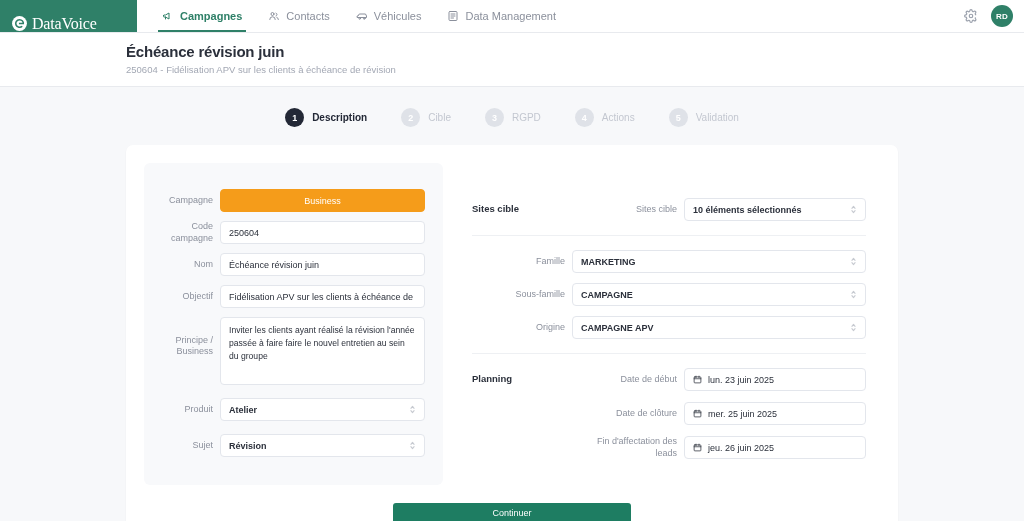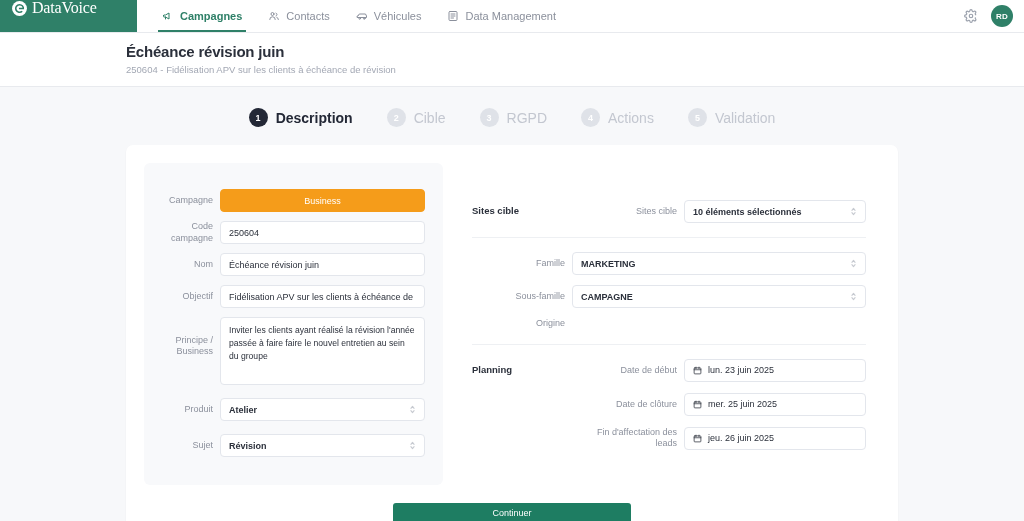--- a/index.html
+++ b/index.html
@@ -17,21 +17,21 @@
     background: #ffffff;
     display: flex;
     align-items: stretch;
     border-bottom: 1px solid #e8eaee;
     position: relative;
   }
   .logo {
     width: 137px;
     background: #2f8068;
     display: flex;
-    align-items: flex-start;
+    align-items: flex-end;
     gap: 4px;
     padding-left: 11px;
     color: #fff;
   }
   .logo-mark { width: 17px; height: 17px; display:block; }
   .logo-text {
     font-family: "Liberation Serif", serif;
     font-size: 16px;
     letter-spacing: -0.2px;
     line-height: 1;
@@ -89,34 +89,34 @@
     padding: 21px 0 18px;
   }
   .step { display: flex; align-items: center; gap: 8px; cursor: pointer; }
   .step-num {
     width: 19px; height: 19px; border-radius: 50%;
     background: #dfe2e8; color: #ffffff;
     font-size: 9px; font-weight: bold;
     display: flex; align-items: center; justify-content: center;
     flex: none;
   }
-  .step-label { font-size: 14px; color: #c3c7d0; }
+  .step-label { font-size: 10px; color: #c3c7d0; }
   .step.active .step-num { background: #232836; }
   .step.active .step-label { color: #232836; font-weight: bold; }
 
   
   .card {
     width: 772px;
     margin: 0 auto;
     background: #ffffff;
     border-radius: 7px;
     padding: 18px 18px 22px;
     box-shadow: 0 1px 2px rgba(30,40,60,.05);
   }
-  .cols { display: flex; gap: 15px; align-items: center; }
+  .cols { display: flex; gap: 15px; align-items: flex-end; }
   .panel-left {
     width: 299px; flex: none;
     background: #f8f9fb;
     border-radius: 6px;
     padding: 26px 18px 28px;
   }
   .panel-right {
     flex: 1;
     background: #ffffff;
     border-radius: 6px;
@@ -404,20 +404,29 @@
                 <span class="val">CAMPAGNE</span>
                 <svg class="chev" viewBox="0 0 8 14" fill="none" stroke="#9aa0ac" stroke-width="1.4" stroke-linecap="round" stroke-linejoin="round">
                   <path d="M2 5.5 4 3l2 2.5"></path>
                     <path d="M2 8.5 4 11l2-2.5"></path>
                 </svg>
               </div>
             </div>
           </div>
           <div class="row">
             <div class="lbl r">Origine</div>
+            <div class="ctl">
+              <div class="field sel">
+                <span class="val">CAMPAGNE APV</span>
+                <svg class="chev" viewBox="0 0 8 14" fill="none" stroke="#9aa0ac" stroke-width="1.4" stroke-linecap="round" stroke-linejoin="round">
+                  <path d="M2 5.5 4 3l2 2.5"></path>
+                    <path d="M2 8.5 4 11l2-2.5"></path>
+                </svg>
+              </div>
+            </div>
           </div>
         </div>
       </div>
 
       <div class="sect" style="padding-top:14px;padding-bottom:10px;">
         <div class="sect-title">Planning</div>
         <div class="sect-body">
           <div class="row" style="margin-bottom:11px;">
             <div class="lbl r">Date de début</div>
             <div class="ctl">

